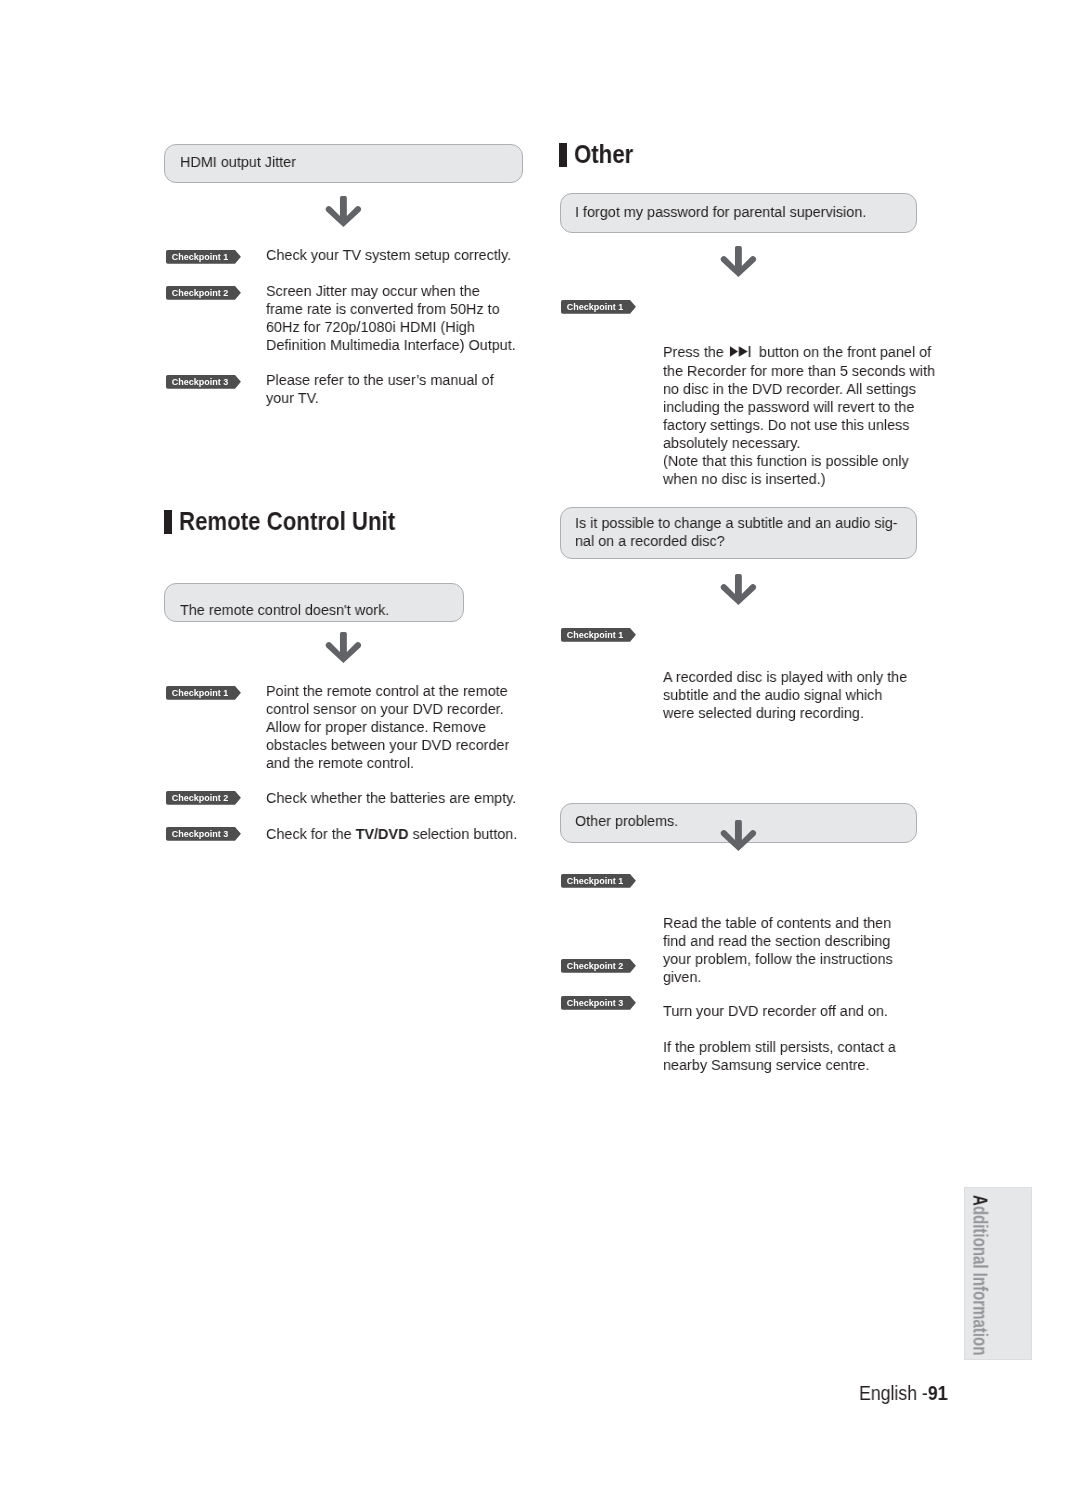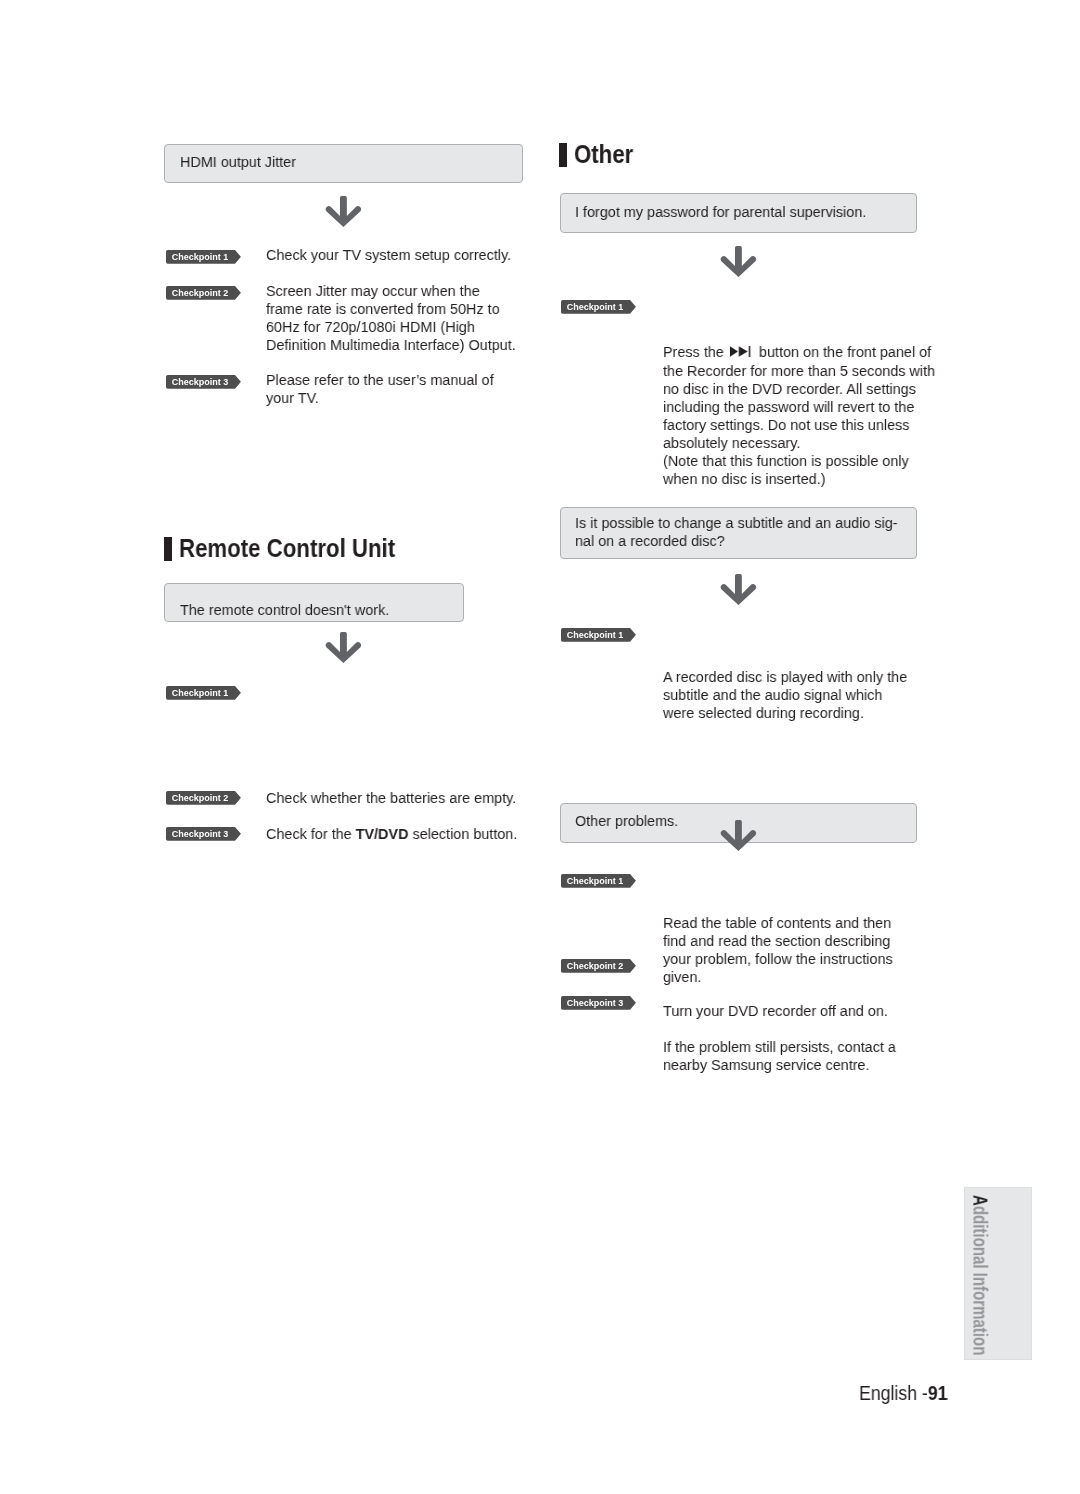--- a/index.html
+++ b/index.html
@@ -27,21 +27,21 @@
     transform:scaleX(0.872);
     transform-origin:0 50%;
     will-change:transform;
   }
 
   
   .qbox {
     position:absolute;
     background:#e6e7e8;
     border:1px solid #adafb2;
-    border-radius:4px;
+    border-radius:12px;
     box-sizing:border-box;
     font-size:15.5px;
     line-height:18px;
     color:#231f20;
     padding:8.1px 0 0 14.7px;
   }
 
 
   
   .arrow { position:absolute; line-height:0; }
@@ -143,21 +143,21 @@
   <div class="cp" style="left:166px; top:371.3px;">
     <span class="badge" style="top:3.5px">
       <svg width="76" height="14" viewBox="0 0 76 14">
           <path class="bdg" d="M1.8 0 H69 L74.9 6.8 L69 13.7 H1.8 A1.8 1.8 0 0 1 0 11.9 V1.8 A1.8 1.8 0 0 1 1.8 0 Z"></path>
         </svg>
       <span class="blabel">Checkpoint 3</span>
     </span>
     <span class="ctext"><span class="ln">Please refer to the user’s manual of</span><span class="ln">your TV.</span></span>
   </div>
 
-  <div class="heading" style="left:164px; top:537px;">
+  <div class="heading" style="left:164px; top:510px;">
     <span class="bar"></span>
     <span class="htxt">Remote Control Unit</span>
   </div>
 
   <div class="qbox" style="padding-top:17px; left:164px; top:583px; width:300px; height:39.2px;">
     <span class="ln">The remote control doesn't work.</span>
   </div>
 
   <div class="arrow" style="left:322.8px; top:629.2px;">
     <svg width="42" height="38" viewBox="-3 -3 42 38" aria-hidden="true">
@@ -165,20 +165,21 @@
       </svg>
   </div>
 
   <div class="cp" style="left:166px; top:681.7px;">
     <span class="badge" style="top:4.2px">
       <svg width="76" height="14" viewBox="0 0 76 14">
           <path class="bdg" d="M1.8 0 H69 L74.9 6.8 L69 13.7 H1.8 A1.8 1.8 0 0 1 0 11.9 V1.8 A1.8 1.8 0 0 1 1.8 0 Z"></path>
         </svg>
       <span class="blabel">Checkpoint 1</span>
     </span>
+    <span class="ctext"><span class="ln">Point the remote control at the remote</span><span class="ln">control sensor on your DVD recorder.</span><span class="ln">Allow for proper distance. Remove</span><span class="ln">obstacles between your DVD recorder</span><span class="ln">and the remote control.</span></span>
   </div>
 
   <div class="cp" style="left:166px; top:788.7px;">
     <span class="badge" style="top:2.8px">
       <svg width="76" height="14" viewBox="0 0 76 14">
           <path class="bdg" d="M1.8 0 H69 L74.9 6.8 L69 13.7 H1.8 A1.8 1.8 0 0 1 0 11.9 V1.8 A1.8 1.8 0 0 1 1.8 0 Z"></path>
         </svg>
       <span class="blabel">Checkpoint 2</span>
     </span>
     <span class="ctext"><span class="ln">Check whether the batteries are empty.</span></span>

